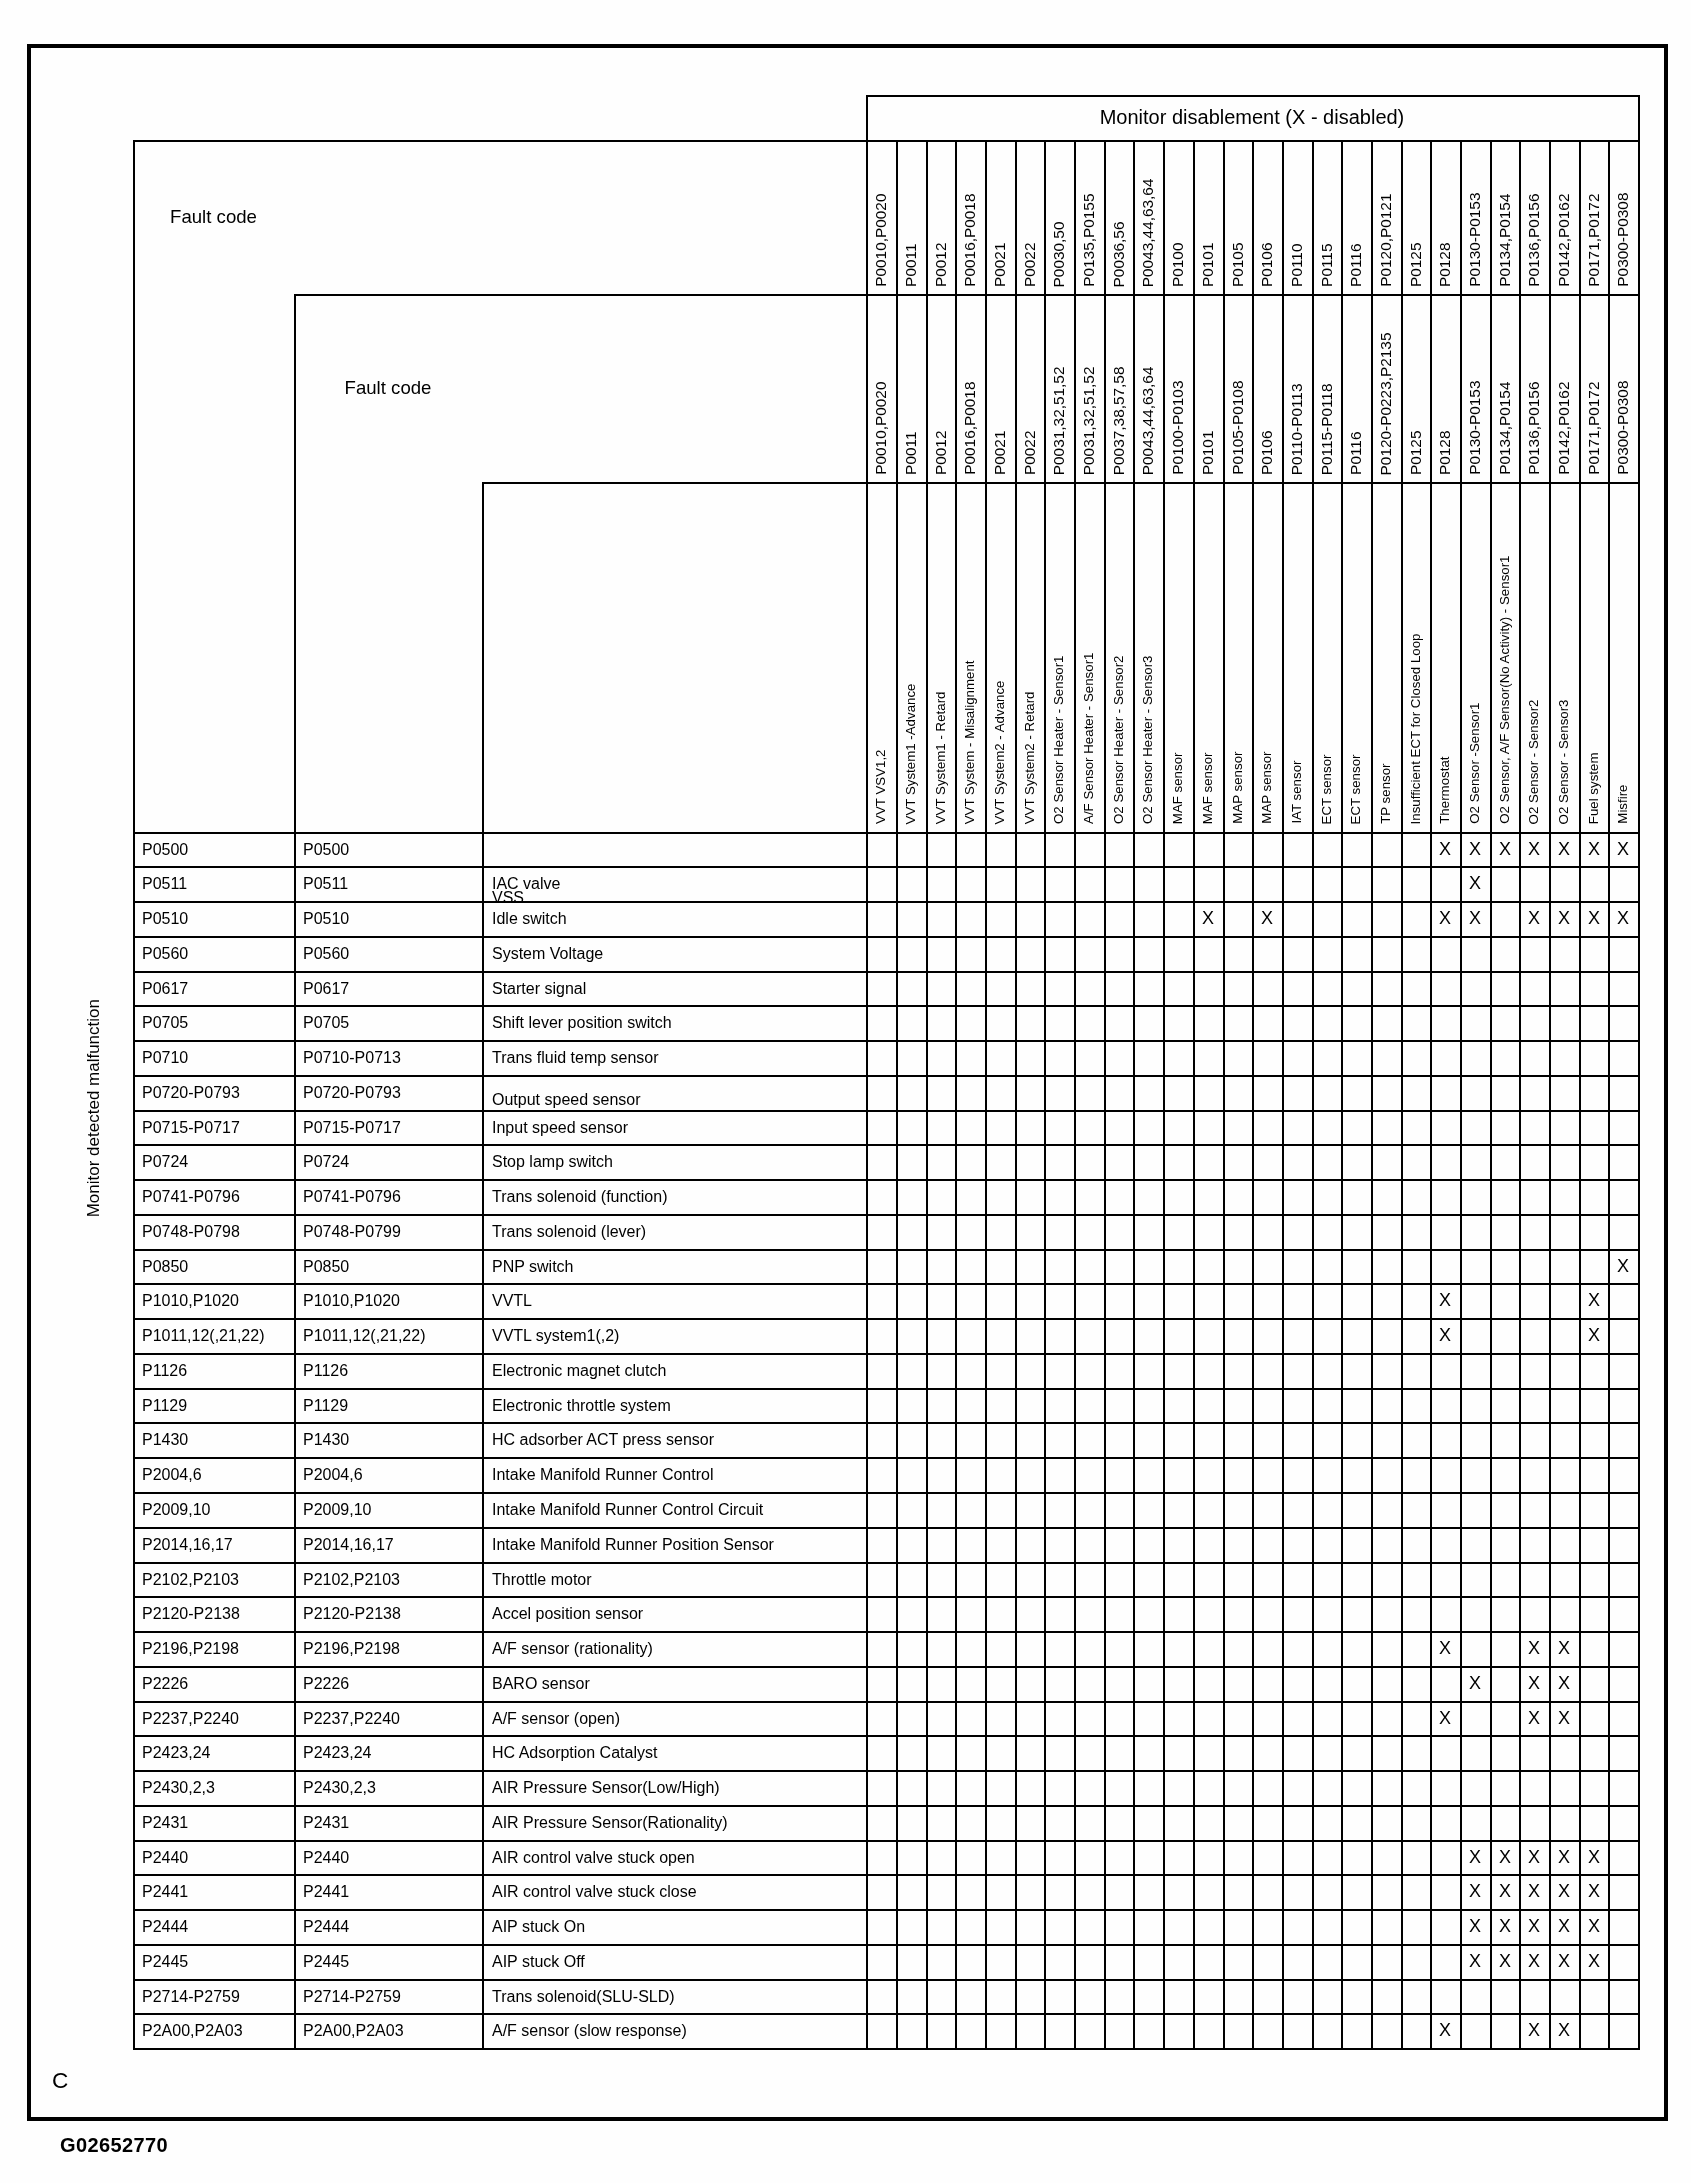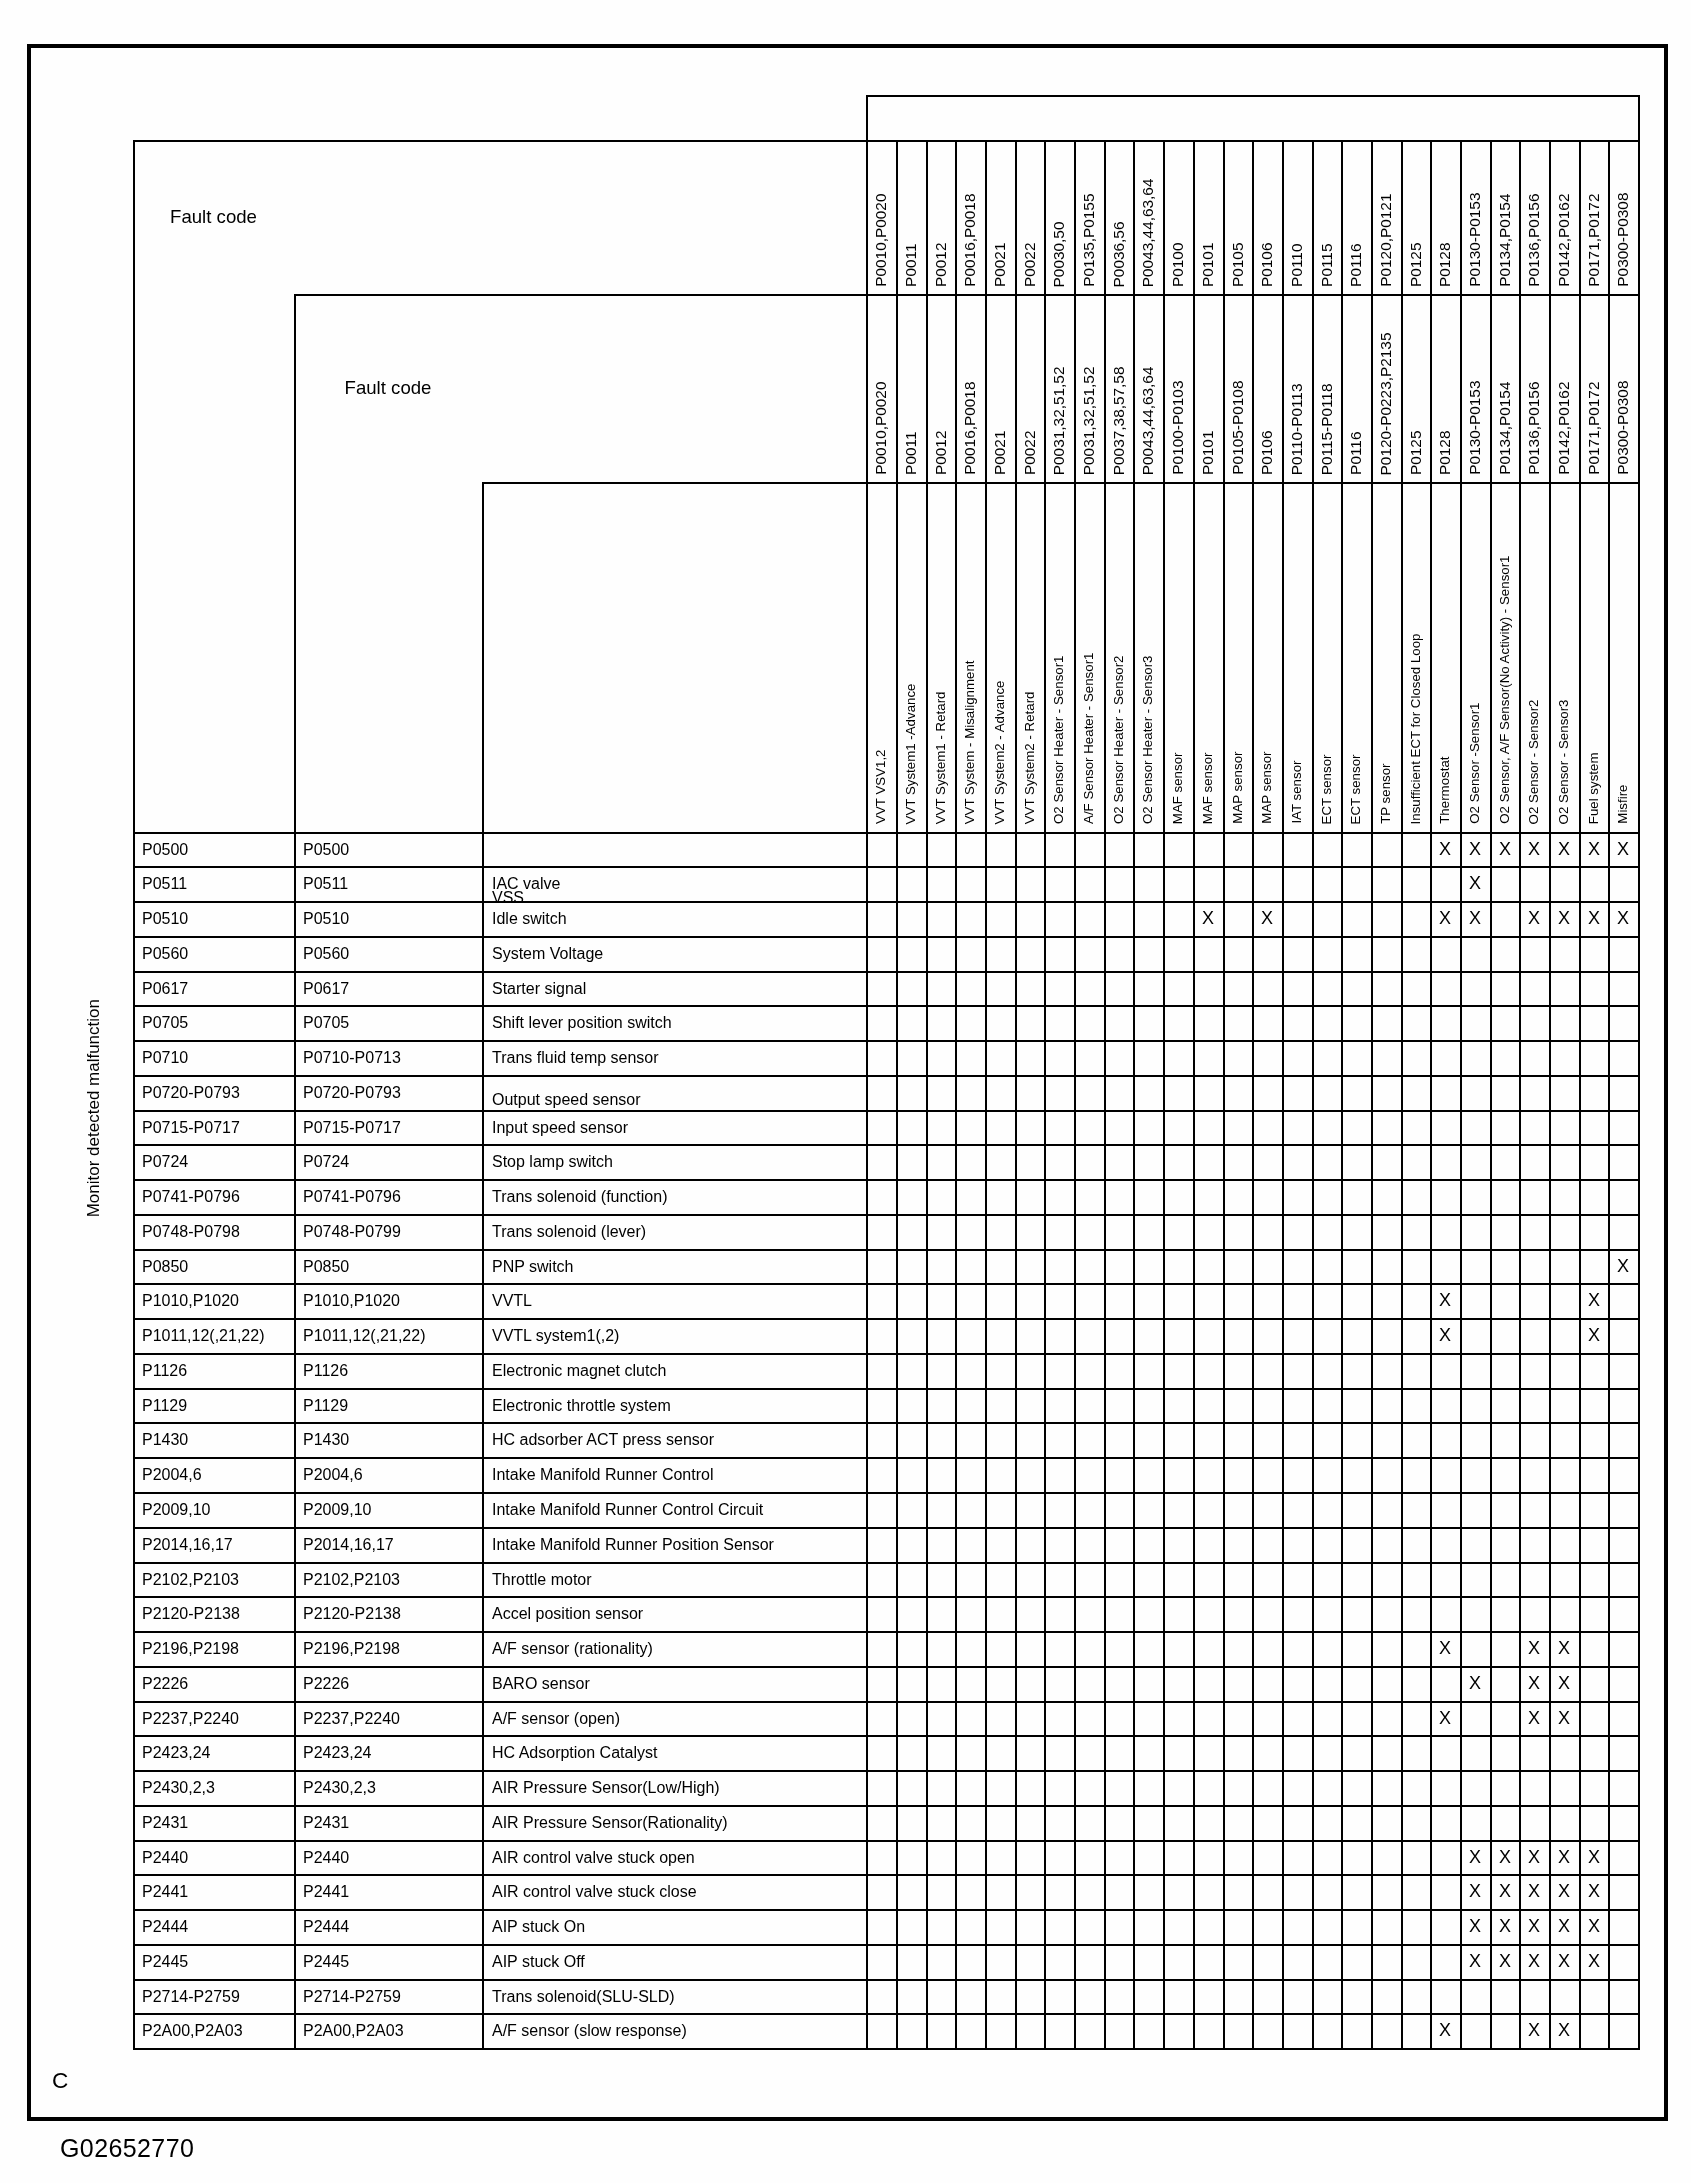--- a/index.html
+++ b/index.html
@@ -21,21 +21,21 @@
                  justify-content:center;font-size:20px;}
   .fc1{left:133px;top:140px;width:161px;height:154px;display:flex;align-items:center;
        justify-content:center;font-size:18.6px;}
   .fc2{left:294px;top:294px;width:188px;height:188px;display:flex;align-items:center;
        justify-content:center;font-size:18.6px;}
   .comp-hdr{left:482px;top:482px;width:384px;height:349px;display:flex;align-items:center;
             justify-content:center;font-size:18.6px;font-style:italic;white-space:pre-line;text-align:center;}
   .side-label{left:68px;top:841px;width:52px;height:534px;display:flex;align-items:center;justify-content:center;}
   .side-label span{writing-mode:vertical-rl;transform:rotate(180deg);white-space:nowrap;font-size:17px;}
   .corner{left:52px;top:2068px;font-size:22.6px;}
-  .docid{left:60px;top:2134px;font-size:25px;letter-spacing:0.4px;}
+  .docid{left:60px;top:2134px;font-size:20px;letter-spacing:0.4px;font-weight:bold;}
 </style>
 </head>
 <body>
 
 <div class="page">
   <div class="frame"></div>
 
   <div id="grid">
       <div class="gline" style="left: 866px; top: 95px; width: 773px; height: 1.6px;"></div>
       <div class="gline" style="left: 133px; top: 140px; width: 1507px; height: 1.6px;"></div>
@@ -810,20 +810,21 @@
         <span>X</span>
       </div>
       <div class="xcell" style="left: 1519px; top: 2013px; width: 30px; height: 35px;">
         <span>X</span>
       </div>
       <div class="xcell" style="left: 1549px; top: 2013px; width: 30px; height: 35px;">
         <span>X</span>
       </div>
     </div>
 
+  <div class="abs monitor-title">Monitor disablement (X - disabled)</div>
 
   <div class="abs fc1">Fault code</div>
 
   <div class="abs fc2">Fault code</div>
 
 
   <div class="abs side-label">
     <span>Monitor detected malfunction</span>
   </div>
 

